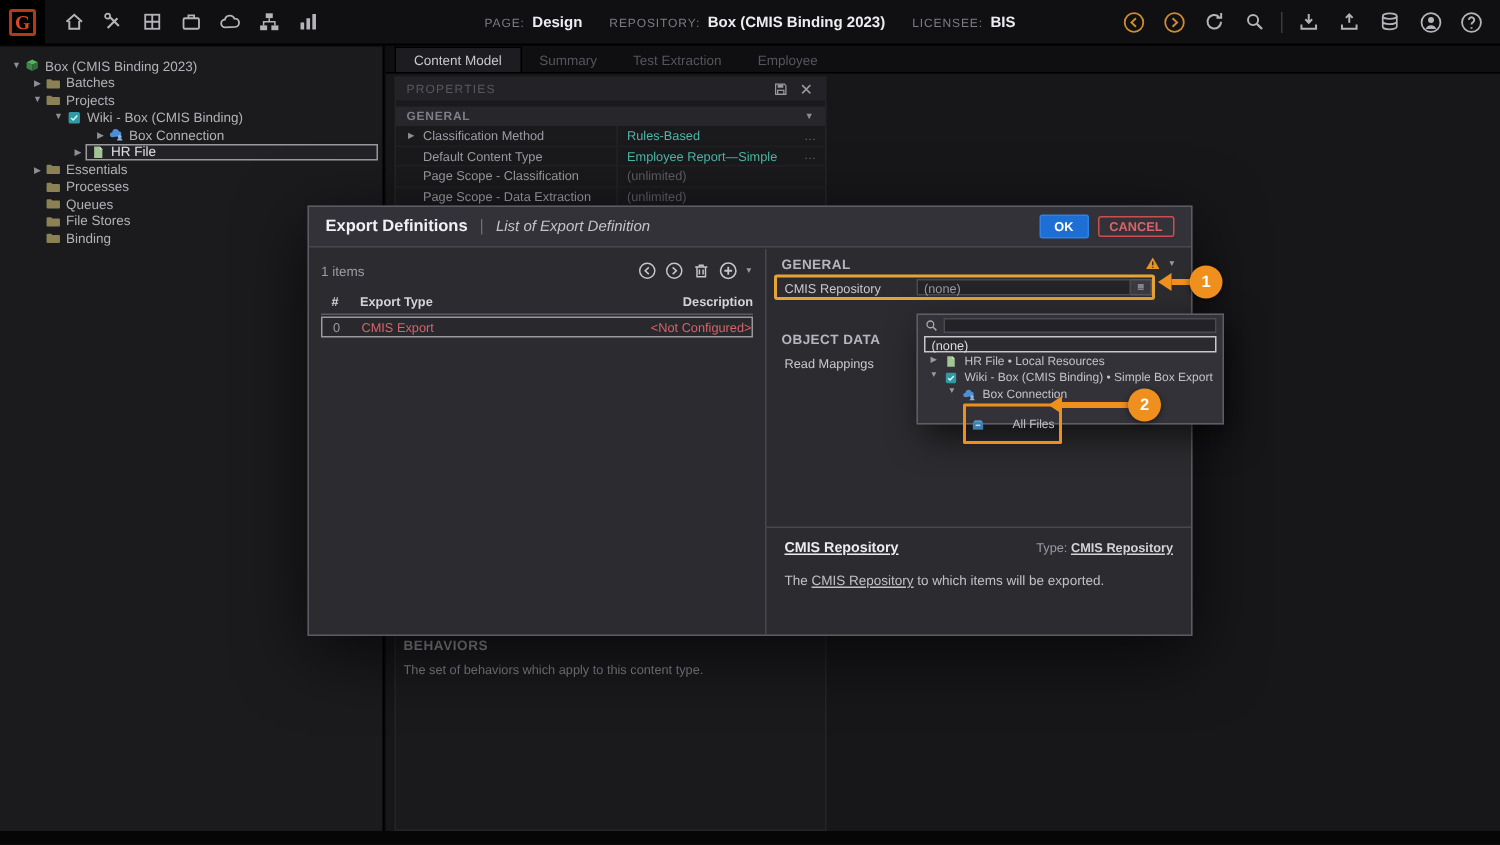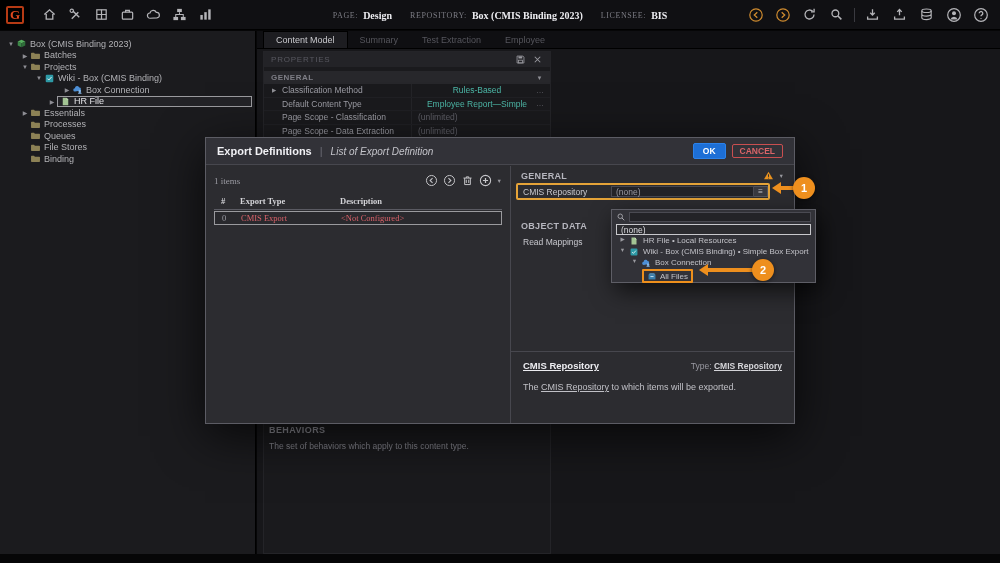--- a/index.html
+++ b/index.html
@@ -16,21 +16,21 @@
   
   .topbar { position:absolute; left:0; top:0; width:1000px; height:30px;
     background:#101013; border-bottom:1px solid #000; display:flex; align-items:center; z-index:10; }
   .logo { width:30px; height:30px; background:#000; display:flex; align-items:center; justify-content:center; }
   .logo-g { color:#e0481e; font-weight:bold; font-size:13px; border:2px solid #b53a14; border-radius:2px;
     width:18px; height:18px; display:flex; align-items:center; justify-content:center; font-family:"Liberation Serif", serif; }
   .tb-icons { display:flex; gap:7px; margin-left:10px; }
   .tb-btn { width:19px; height:19px; display:flex; align-items:center; justify-content:center; color:#b4b4b8; }
   .tb-center { position:absolute; left:50%; top:0; height:30px; transform:translateX(-50%);
     display:flex; gap:18px; align-items:center; white-space:nowrap; }
-  .tb-pair { display:flex; gap:5px; align-items:center;font-family:Liberation Serif, serif; }
+  .tb-pair { display:flex; gap:5px; align-items:center; }
   .tb-label { font-size:8px; color:#7c7c84; letter-spacing:.6px; }
   .tb-value { font-size:10px; font-weight:bold; color:#ededf1; }
   .tb-right { margin-left:auto; display:flex; align-items:center; gap:8px; padding-right:10px; }
   .amber { color:#cf8b2f; }
   .tb-divider { width:1px; height:14px; background:#3a3a40; }
 
   
   .sidebar { position:absolute; left:0; top:31px; width:256px; height:523px;
     background:#1b1b1e; border-right:1px solid #000; padding-top:7px; z-index:5; }
   .tree-row { display:flex; align-items:center; height:11.5px; font-size:9px; color:#b2b2b6; white-space:nowrap; }
@@ -51,50 +51,50 @@
     letter-spacing:.8px; display:flex; align-items:center; padding:0 7px; }
   .ph-icons { margin-left:auto; display:flex; gap:6px; color:#9a9aa0; }
   .sect-header { height:13px; background:#27272b; color:#7e7e86; font-size:8px; font-weight:bold;
     letter-spacing:.5px; display:flex; align-items:center; padding:0 7px; margin-top:4px; }
   .sect-caret { margin-left:auto; font-size:6px; color:#8e8e94; }
   .prow { height:13.5px; display:flex; align-items:center; font-size:8.5px; border-bottom:1px solid #202024; }
   .prow-name { width:148px; padding-left:8px; color:#9c9ca4; border-right:1px solid #242428;
     display:flex; align-items:center; gap:3px; height:100%; }
   .prow-exp { width:7px; font-size:5.5px; color:#8e8e94; }
   .prow-val { flex:1; padding-left:6px; }
-  .val-link { color:#4db8a8;text-align:center; }
+  .val-link { color:#4db8a8; }
   .val-muted { color:#5e5e66; }
   .prow-more { color:#6a6a72; padding-right:6px; font-size:8px; }
   .behaviors { position:absolute; left:12px; top:394px; width:276px; }
   .bh-title { font-size:9px; font-weight:bold; color:#8e8e96; letter-spacing:.4px; }
   .bh-desc { font-size:8.5px; color:#83838b; margin-top:6px; }
 
   
   .modal { position:absolute; left:205px; top:137px; width:590px; height:287px;
     background:#2c2c30; border:1px solid #5c5c64; box-shadow:0 12px 45px rgba(0,0,0,.7); z-index:30; }
   .modal-title { height:27px; background:#323238; border-bottom:1px solid #47474e;
     display:flex; align-items:center; padding:0 11px; }
   .mt-title { font-size:11px; font-weight:bold; color:#f1f1f5; }
   .mt-sep { color:#6c6c74; margin:0 8px; font-size:11px; }
   .mt-sub { font-size:10px; font-style:italic; color:#c3c3c9; }
   .btn-ok { margin-left:auto; background:#1d6fd6; color:#fff; font-size:8.5px; font-weight:bold;
     padding:2px 9px; border-radius:2px; border:1px solid #2b82ea; }
   .btn-cancel { margin-left:6px; border:1px solid #c94f50; color:#da6468; font-size:8.5px;
     font-weight:bold; padding:1px 7px; border-radius:2px; background:transparent; }
   .modal-body { position:absolute; top:28px; left:0; right:0; bottom:0; display:flex; }
-  .mb-left { width:305px; border-right:1px solid #47474e; padding:8px; position:relative;font-family:Liberation Serif, serif; }
+  .mb-left { width:305px; border-right:1px solid #47474e; padding:8px; position:relative; }
   .list-head { display:flex; align-items:center; }
   .list-count { font-size:9px; color:#9c9ca4; }
   .list-tools { margin-left:auto; display:flex; gap:5px; align-items:center; color:#c6c6ca; }
   .tiny-caret { font-size:5.5px; color:#9a9aa0; }
   .thead { display:flex; font-size:8.5px; font-weight:bold; color:#d4d4d8;
     border-bottom:1px solid #5a5a62; padding:4px 0 3px; margin-top:5px; }
   .col-idx { width:26px; padding-left:7px; }
   .col-type { width:100px; }
-  .col-desc { flex:1; }
+  .col-desc { flex:1;text-align:right; }
   .trow { display:flex; font-size:8.5px; align-items:center; border:1px solid #9a9a9e;
     background:#29292d; height:14px; margin-top:1px; }
   .red { color:#d9626a; }
   .mut { color:#9c9ca4; }
 
   .mb-right { flex:1; position:relative; }
   .gen-header { position:absolute; top:4px; left:10px; right:10px; display:flex; align-items:center; }
   .gh-label { font-size:9px; font-weight:bold; color:#b6b6be; letter-spacing:.3px; }
   .gh-icons { margin-left:auto; display:flex; gap:5px; align-items:center; }
   .row-cmis { position:absolute; top:17px; left:5px; right:24px; height:17px;
@@ -114,21 +114,21 @@
     background:#323238; border:1px solid #5e5e66; box-shadow:4px 8px 22px rgba(0,0,0,.65); z-index:45; }
   .pp-search { height:14px; display:flex; align-items:center; padding:2px 4px; gap:3px; }
   .pp-input { flex:1; height:10px; background:#232327; border:1px solid #4a4a52; color:#c6c6ca;
     font-size:8px; padding:0 2px; outline:none; }
   .pp-selected { margin:0 4px 1px; border:1px solid #c8c8cc; background:#2b2b2f; font-size:8.5px;
     color:#dcdce0; padding:1px 4px; height:11px; display:flex; align-items:center; }
   .pp-row { display:flex; align-items:flex-start; height:11px; font-size:8px; color:#c2c2c8; gap:2px; white-space:nowrap; }
   .pp-arrow { width:9px; font-size:5.5px; color:#9a9aa0; text-align:center; flex-shrink:0; }
   .pp-icon { width:10px; height:10px; flex-shrink:0; margin-right:2px; }
   .pp-allfiles { display:flex; align-items:center; border:2px solid #ed8f1c; border-radius:1px;
-    padding:0 3px; height:14px; gap:3px; }
+    padding:0 3px; height:27px; gap:18px; }
 
   .mhelp { position:absolute; left:0; right:0; top:185px; bottom:0; border-top:1px solid #47474e; padding:8px 12px; }
   .mh-titlerow { display:flex; align-items:baseline; }
   .mh-title { font-size:9.5px; font-weight:bold; color:#ececf0; text-decoration:underline; }
   .mh-type { margin-left:auto; font-size:8.5px; color:#9a9aa2; }
   .mh-typeval { color:#d4d4d8; text-decoration:underline; font-weight:bold; }
   .mh-desc { margin-top:11px; font-size:9px; color:#c0c0c6; }
   .u { text-decoration:underline; }
 
   

